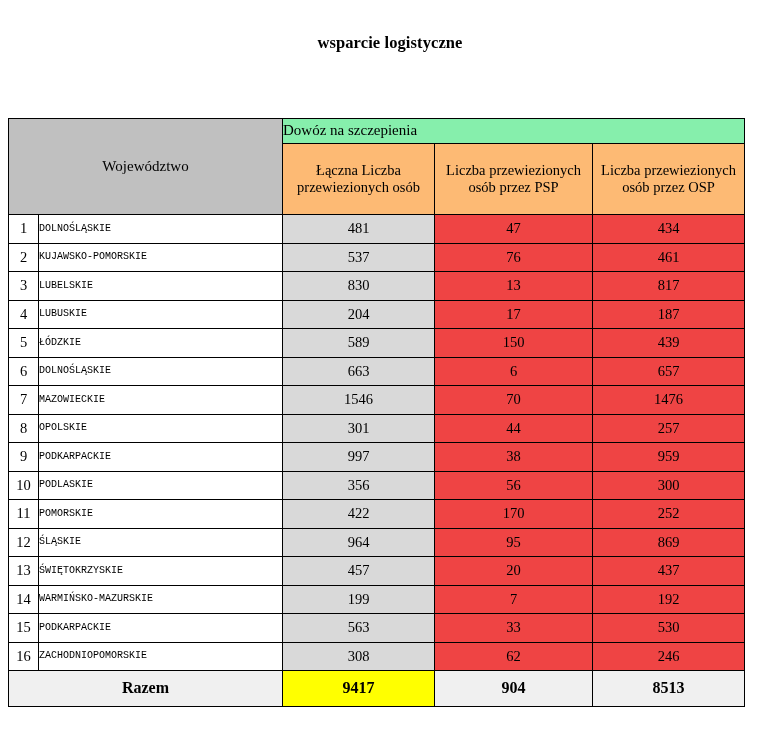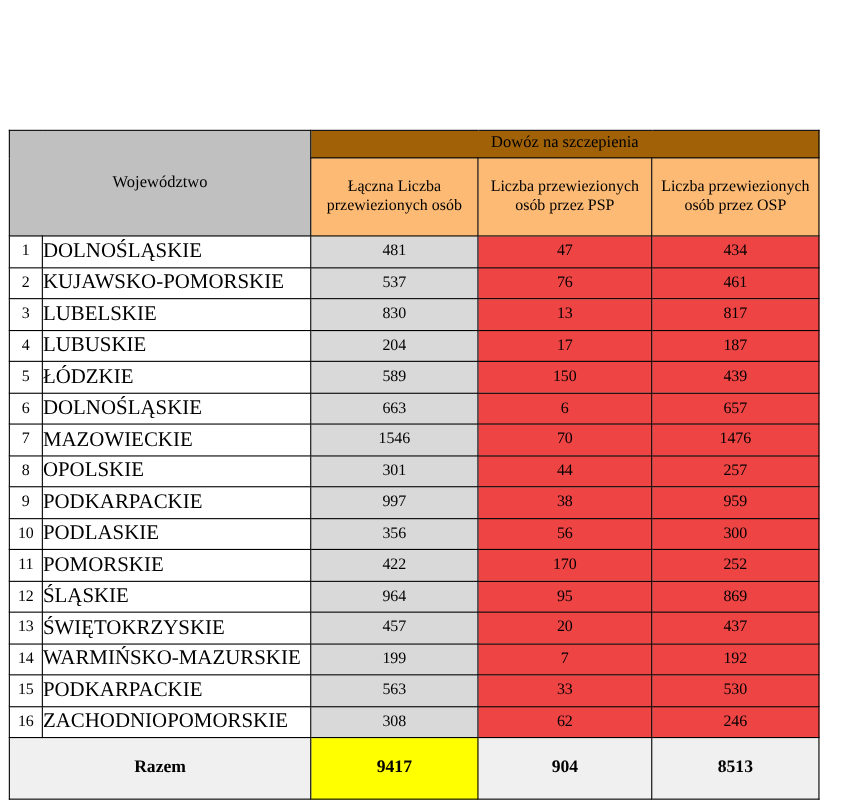--- a/index.html
+++ b/index.html
@@ -60,22 +60,21 @@
 
   
   col.c-idx   { width: 30px; }
   col.c-name  { width: 244px; }
   col.c-total { width: 152px; }
   col.c-psp   { width: 158px; }
   col.c-osp   { width: 152px; }
 
   
   .hdr-dark {
-    background: #a16207;
-    text-align: center;
+    background: #86efac;
     height: 24px;
     font-size: 15px;
   }
   .hdr-woj {
     background: #c0c0c0;
     text-align: center;
     font-size: 15px;
   }
   .hdr-sub {
     background: #fdba74;
@@ -89,51 +88,53 @@
   tbody tr { height: 28.5px; }
 
   td.idx {
     text-align: center;
     font-size: 14.5px;
     background: #ffffff;
   }
   td.name {
     text-align: left;
     padding-left: 5px;
-    font-size: 19px;
+    font-size: 10px;
     background: #ffffff;
     white-space: nowrap;
+    font-family: Liberation Mono, monospace;
   }
   td.num {
     text-align: center;
     font-size: 14.5px;
     background: #ef4444;
   }
   td.num.shaded {
     background: #d9d9d9;
   }
 
   
-  tr.total-row { height: 56px; }
+  tr.total-row { height: 36px; }
   tr.total-row td {
     font-weight: bold;
     font-size: 16px;
     text-align: center;
     background: #f0f0f0;
   }
   tr.total-row td.total-highlight {
     background: #ffff00;
   }
 </style>
 </head>
 <body>
 
 <div class="page">
 
   <div class="title-block">
+    <span class="title-line">wsparcie logistyczne</span>
   </div>
 
   <div class="table-wrap">
     <table class="data">
       <colgroup>
         <col class="c-idx">
           <col class="c-name">
           <col class="c-total">
           <col class="c-psp">
           <col class="c-osp">

